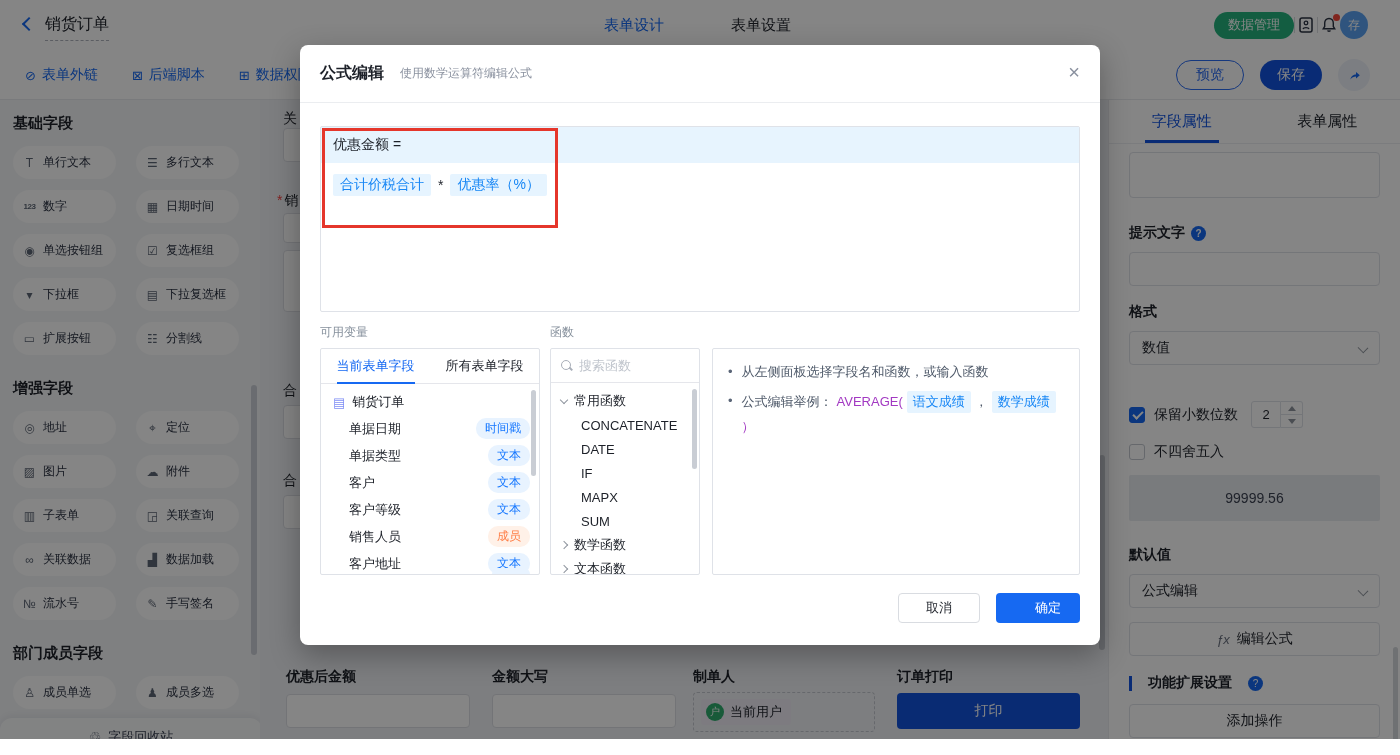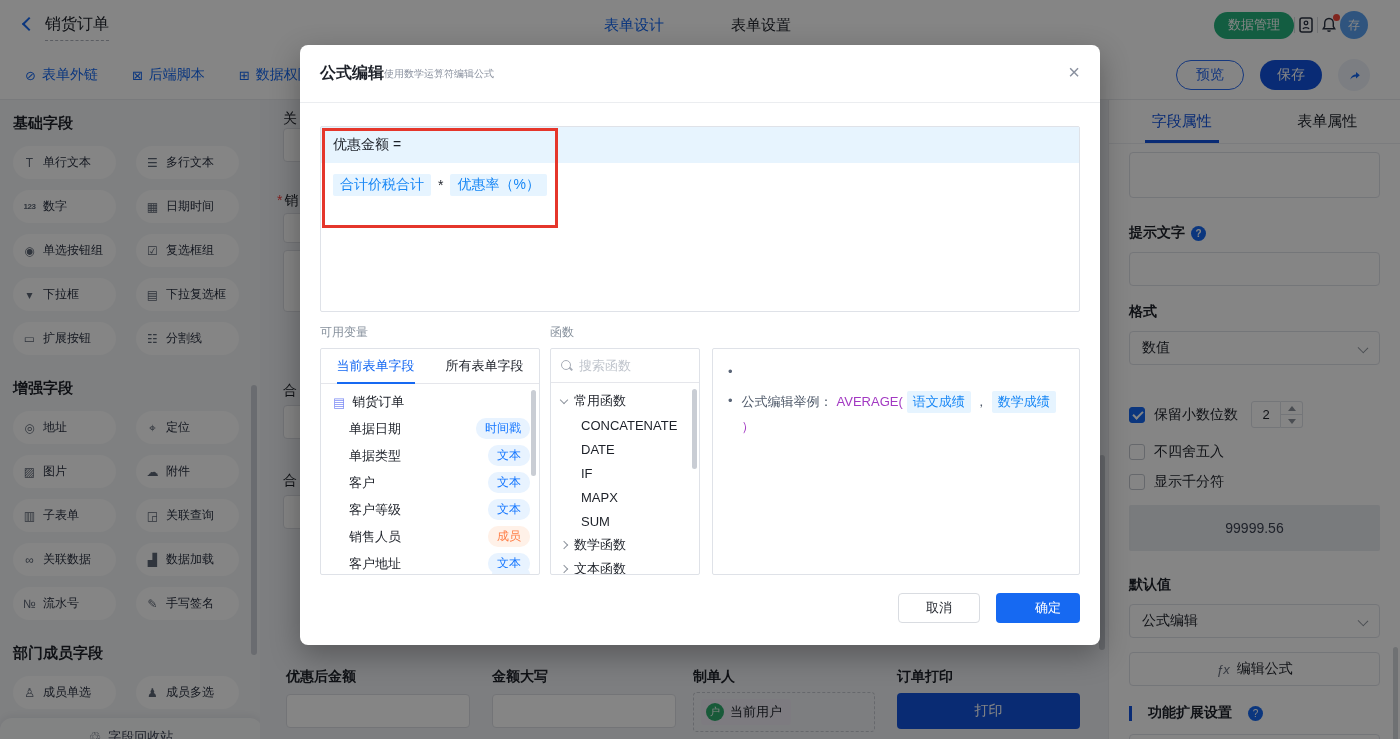--- a/index.html
+++ b/index.html
@@ -114,21 +114,21 @@
   .ext-head { display:flex; align-items:center; gap:16px; margin-top:18px; }
   .blue-bar { width:3px; height:15px; background:#1254e0; }
   .rb-thumb { position:absolute; right:2px; bottom:8px; width:5px; height:100px; background:#d5d8dd; border-radius:3px; }
 
   
   .overlay { position:absolute; inset:0; background:rgba(0,0,0,0.48); z-index:40; }
   .modal { position:absolute; left:300px; top:45px; width:800px; height:600px; background:#fff; border-radius:8px;
     box-shadow:0 10px 30px rgba(0,0,0,.3); z-index:50; }
   .m-header { height:58px; display:flex; align-items:center; padding:0 20px; border-bottom:1px solid #ebedf0; }
   .m-title { font-size:16px; font-weight:bold; color:#1d2129; }
-  .m-sub { font-size:10px; color:#8a919f; margin-left:0; }
+  .m-sub { font-size:12px; color:#8a919f; margin-left:16px; }
   .m-close { position:absolute; right:20px; top:17px; font-size:20px; color:#8a919f; cursor:pointer; line-height:1; }
   .formula-wrap { position:absolute; left:20px; top:81px; width:760px; height:186px; border:1px solid #dfe2e8; border-radius:2px; background:#fff; }
   .formula-band { height:36px; background:#e7f4fe; display:flex; align-items:center; padding:0 12px;
     font-size:14px; color:#1d2129; }
   .formula-body { padding:11px 12px; display:flex; align-items:center; gap:7px; }
   .chip { background:#e6f4ff; color:#1786f5; font-size:14px; padding:2px 7px; border-radius:2px; cursor:pointer; white-space:nowrap; }
   .op { font-size:14px; color:#1d2129; }
   .anno-red { position:absolute; left:22px; top:83px; width:236px; height:100px; border:3px solid #e5362b; pointer-events:none; z-index:5; }
   .sec-label { position:absolute; top:279px; font-size:12px; color:#86909c; }
   .panel { position:absolute; top:303px; height:227px; border:1px solid #dfe2e8; border-radius:2px; background:#fff; overflow:hidden; }
@@ -398,24 +398,20 @@
             <span class="step">
                 <span class="tri-dn"></span>
               </span>
           </span>
         </span>
       </div>
       <div class="cb-row" style="margin-top:15px;">
         <span class="cb"></span>
         <span>不四舍五入</span>
       </div>
-      <div class="cb-row" style="margin-top:12px;">
-        <span class="cb"></span>
-        <span>显示千分符</span>
-      </div>
       <div class="preview-box">99999.56</div>
       <div class="rb-label" style="margin-top:25px;">默认值</div>
       <div class="rb-select">
         <span>公式编辑</span>
         <span class="chev-d"></span>
       </div>
       <div class="rb-btn">
         <span class="fx">ƒx</span>
         <span>编辑公式</span>
       </div>
@@ -513,20 +509,21 @@
             <span class="gchev closed"></span>
             <span>文本函数</span>
           </div>
       </div>
       <div class="f-thumb"></div>
     </div>
 
     <div class="panel tips-panel">
       <div class="tip">
         <span class="dot">•</span>
+        <span>从左侧面板选择字段名和函数，或输入函数</span>
       </div>
       <div class="tip">
         <span class="dot">•</span>
         <span class="tip2">
           <span>公式编辑举例：</span>
           <span class="fn-purple">AVERAGE(</span>
           <span class="tchip">语文成绩</span>
           <span>，</span>
           <span class="tchip">数学成绩</span>
           <span class="fn-purple">）</span>

